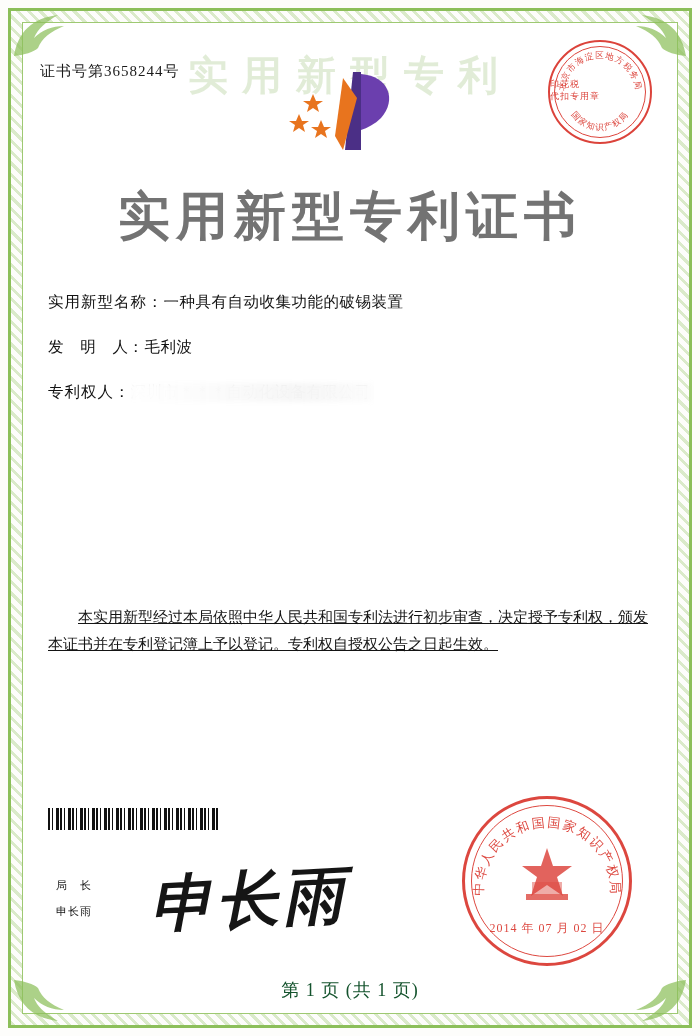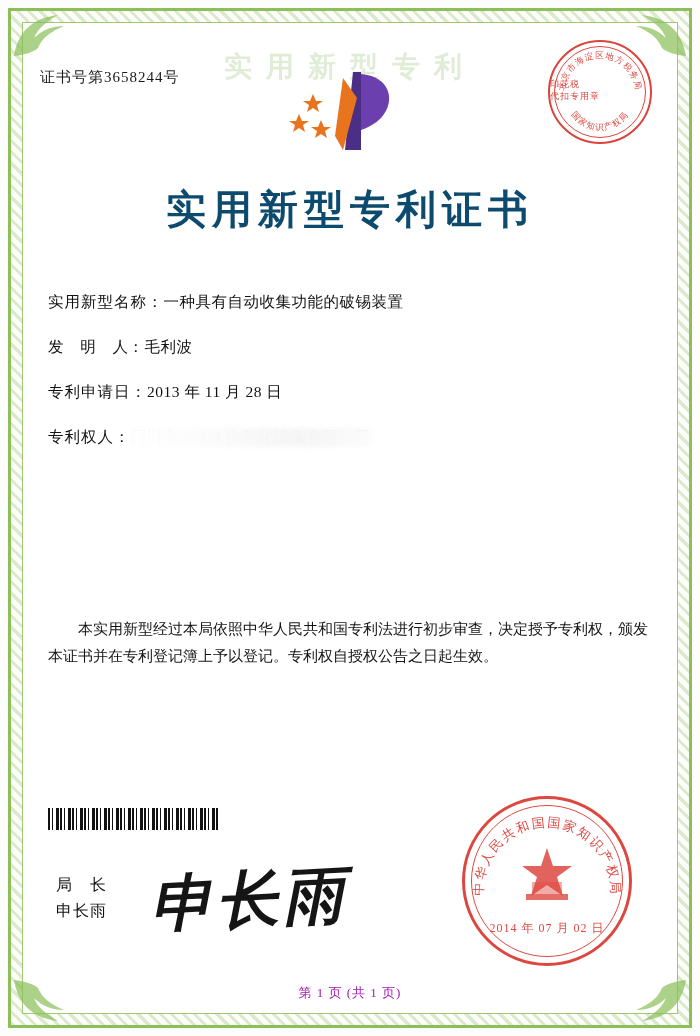--- a/index.html
+++ b/index.html
@@ -52,32 +52,32 @@
   .c-tr { right: 12px; top: 12px; transform: scaleX(-1); }
   .c-bl { left: 12px;  bottom: 12px; transform: scaleY(-1); }
   .c-br { right: 12px; bottom: 12px; transform: scale(-1,-1); }
 
   
   .watermark {
     position: absolute;
     left: 0; right: 0;
     top: 48px;
     text-align: center;
-    font-size: 28px;
+    font-size: 40px;
     letter-spacing: 14px;
     color: rgba(170, 200, 140, 0.35);
     font-weight: bold;
     font-family: "Liberation Serif", "DejaVu Serif", serif;
     user-select: none;
   }
 
   
   .cert-no {
     position: absolute;
-    left: 40px; top: 68px;
+    left: 40px; top: 62px;
     font-size: 15px;
     color: #1a1a1a;
     letter-spacing: 1px;
     font-family: Liberation Serif, serif;
   }
   .logo {
     position: absolute;
     left: 50%;
     transform: translateX(-50%);
     top: 66px;
@@ -111,24 +111,24 @@
     letter-spacing: 1px;
     color: #d9342b;
   }
 
   
   .title {
     position: absolute;
     left: 0; right: 0;
     top: 182px;
     text-align: center;
-    font-size: 40px;
+    font-size: 52px;
     font-weight: bold;
     letter-spacing: 6px;
-    color: #0c4a6e;
+    color: #737373;
     font-family: Liberation Mono, monospace;
   }
 
   
   .fields {
     position: absolute;
     left: 48px; top: 283px;
     width: 600px;
     font-size: 15.5px;
     color: #121212;
@@ -167,40 +167,41 @@
   .body-text {
     position: absolute;
     left: 48px; top: 600px;
     width: 600px;
     font-size: 15px;
     line-height: 27px;
     color: #141414;
     text-align: justify;
   }
   .body-text p {
-    margin: 16px 0 6px 0;
+    margin: 4px 0 6px 0;
     text-indent: 2em;
+    text-decoration: underline;
   }
 
   
   .barcode {
     position: absolute;
     left: 48px; top: 808px;
     width: 170px; height: 22px;
     background: repeating-linear-gradient(90deg,
        #111 0px, #111 2px, #fff 2px, #fff 4px,
        #111 4px, #111 5px, #fff 5px, #fff 8px,
        #111 8px, #111 11px, #fff 11px, #fff 12px);
   }
 
   
   .sig-labels {
     position: absolute;
     left: 56px; top: 872px;
-    font-size: 16px;
+    font-size: 11px;
     line-height: 26px;
     color: #121212;
     letter-spacing: 1px;
   }
   .handwriting {
     position: absolute;
     left: 150px; top: 858px;
     font-size: 62px;
     color: #151515;
     font-family: "DejaVu Serif", serif;
@@ -241,22 +242,22 @@
     letter-spacing: 1px;
     color: #d9342b;
   }
 
   
   .footer {
     position: absolute;
     left: 0; right: 0;
     bottom: 34px;
     text-align: center;
-    font-size: 13px;
-    color: #a21caf;
+    font-size: 18px;
+    color: #14532d;
     letter-spacing: 1px;
   }
 </style>
 </head>
 <body>
 
 <div class="page">
 
   <div class="border-outer"></div>
   <div class="border-inner"></div>
@@ -322,23 +323,20 @@
   <div class="title">实用新型专利证书</div>
 
   <div class="fields">
     <div class="field-row">
       <span class="field-label">实用新型名称：</span><span class="field-value">一种具有自动收集功能的破锡装置</span>
     </div>
     <div class="field-row">
       <span class="field-label label-spread">发 明 人</span><span class="field-label">：</span><span class="field-value">毛利波</span>
     </div>
     <div class="field-row">
-      <span class="field-label">专利申请日：</span><span class="field-value">2013 年 11 月 28 日</span>
-    </div>
-    <div class="field-row">
       <span class="field-label">专利权人：</span><span class="field-value redacted">深圳市＊＊＊自动化设备有限公司</span>
     </div>
   </div>
 
   <div class="body-text">
     <p>本实用新型经过本局依照中华人民共和国专利法进行初步审查，决定授予专利权，颁发本证书并在专利登记簿上予以登记。专利权自授权公告之日起生效。</p>
   </div>
 
   <div class="barcode"></div>
 

